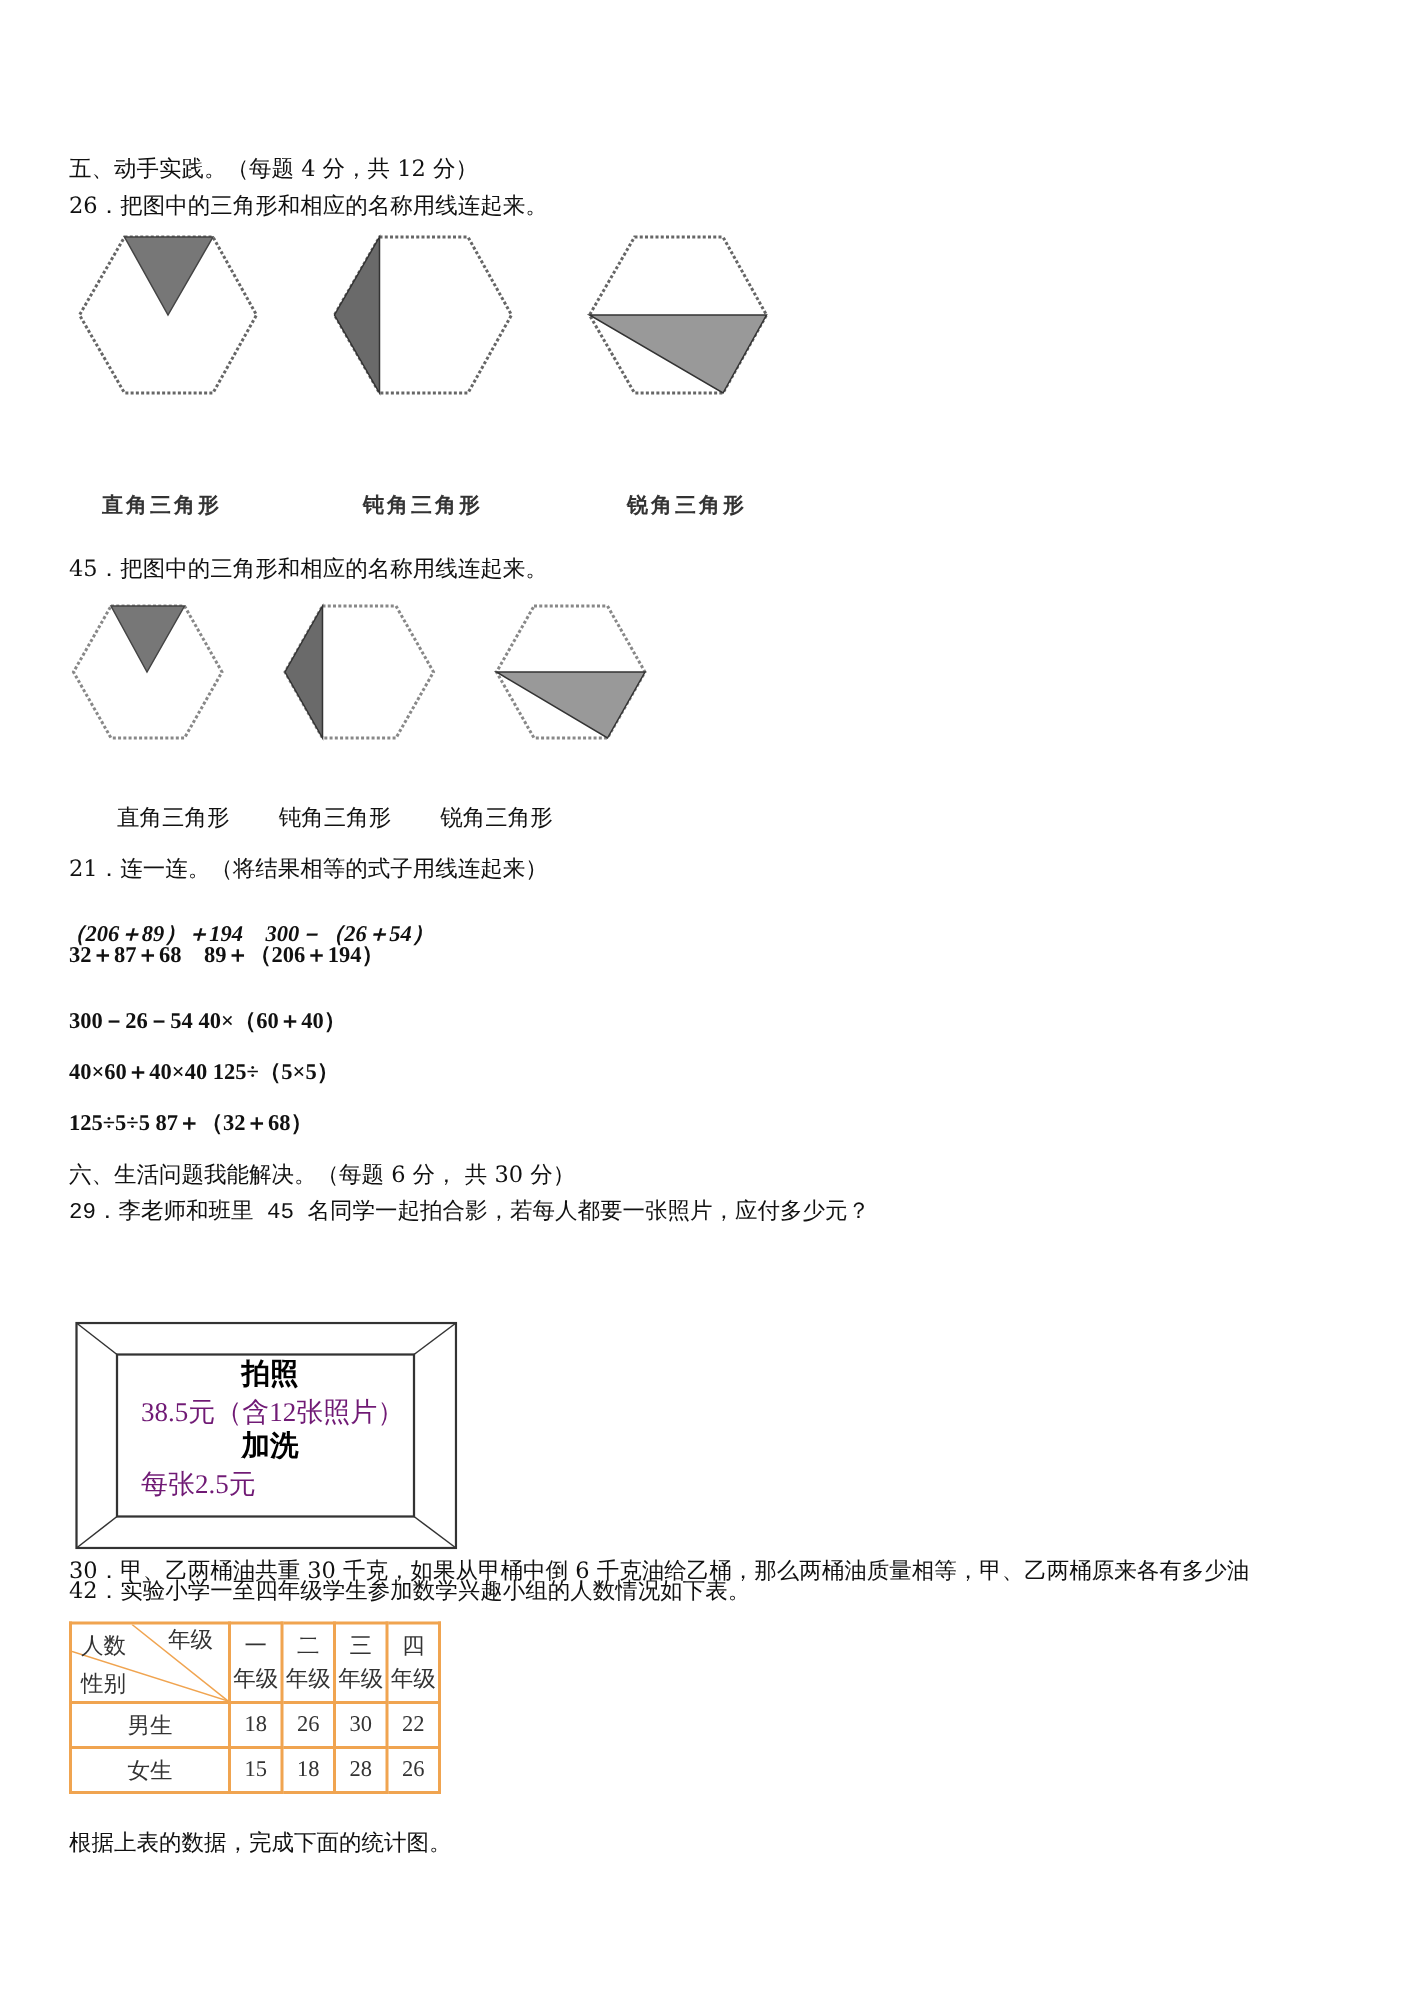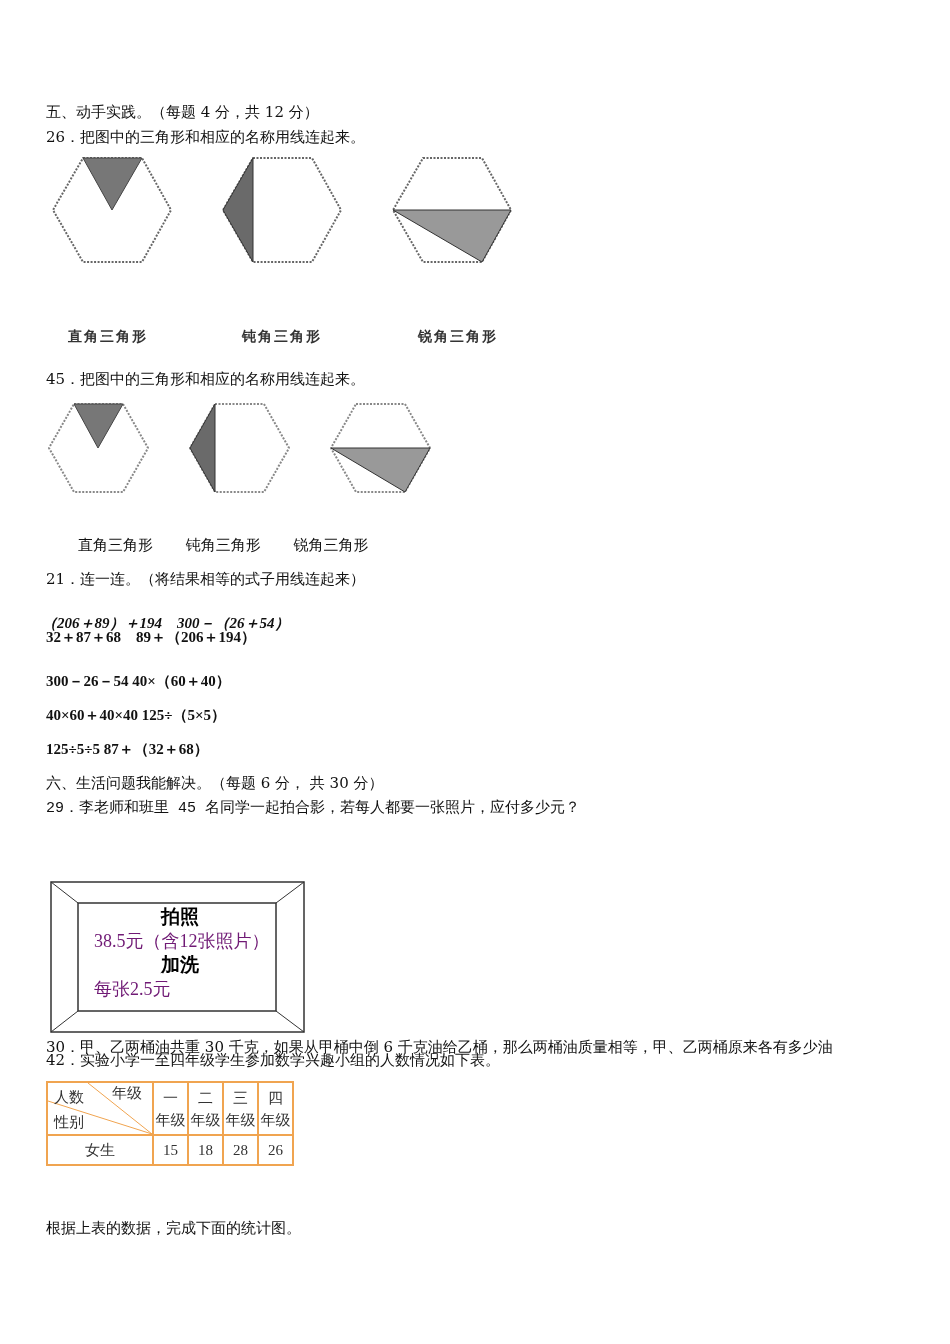--- a/index.html
+++ b/index.html
@@ -112,20 +112,27 @@
       <span style="position:absolute;left:64px;top:1px;">年级</span>
       <span style="position:absolute;left:6px;top:5px;">人数</span>
       <span style="position:absolute;left:6px;top:30px;">性别</span>
     </td>
     <td class="gc"><span>一</span><br><span>年级</span></td>
     <td class="gc"><span>二</span><br><span>年级</span></td>
     <td class="gc"><span>三</span><br><span>年级</span></td>
     <td class="gc"><span>四</span><br><span>年级</span></td>
   </tr>
   <tr>
+    <td class="rh">男生</td>
+    <td class="num">18</td>
+    <td class="num">26</td>
+    <td class="num">30</td>
+    <td class="num">22</td>
+  </tr>
+  <tr>
     <td class="rh">女生</td>
     <td class="num">15</td>
     <td class="num">18</td>
     <td class="num">28</td>
     <td class="num">26</td>
   </tr>
 </tbody>
   </table>
 
 <div class="line" style="top:1218px;">根据上表的数据，完成下面的统计图。</div>

